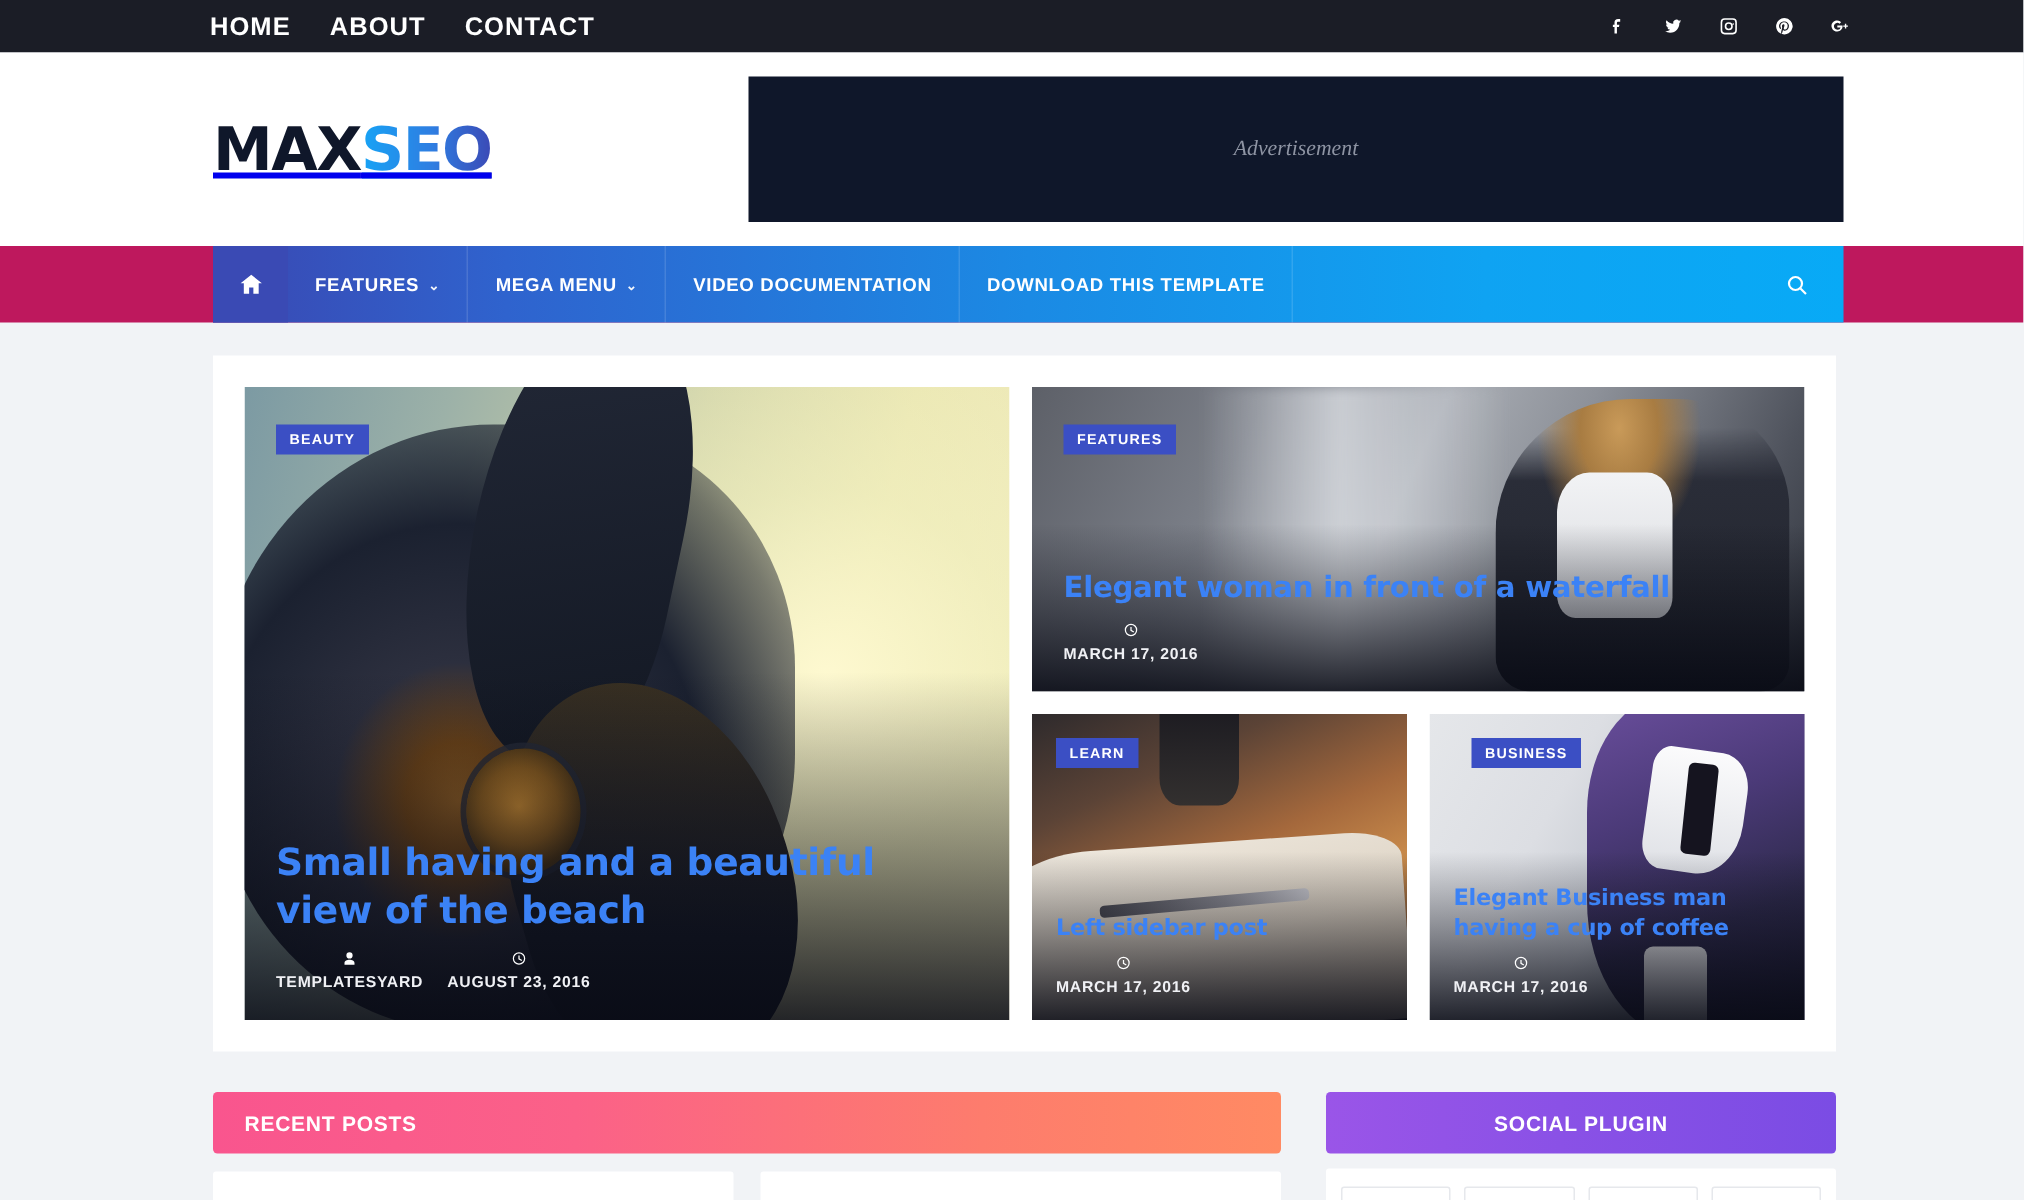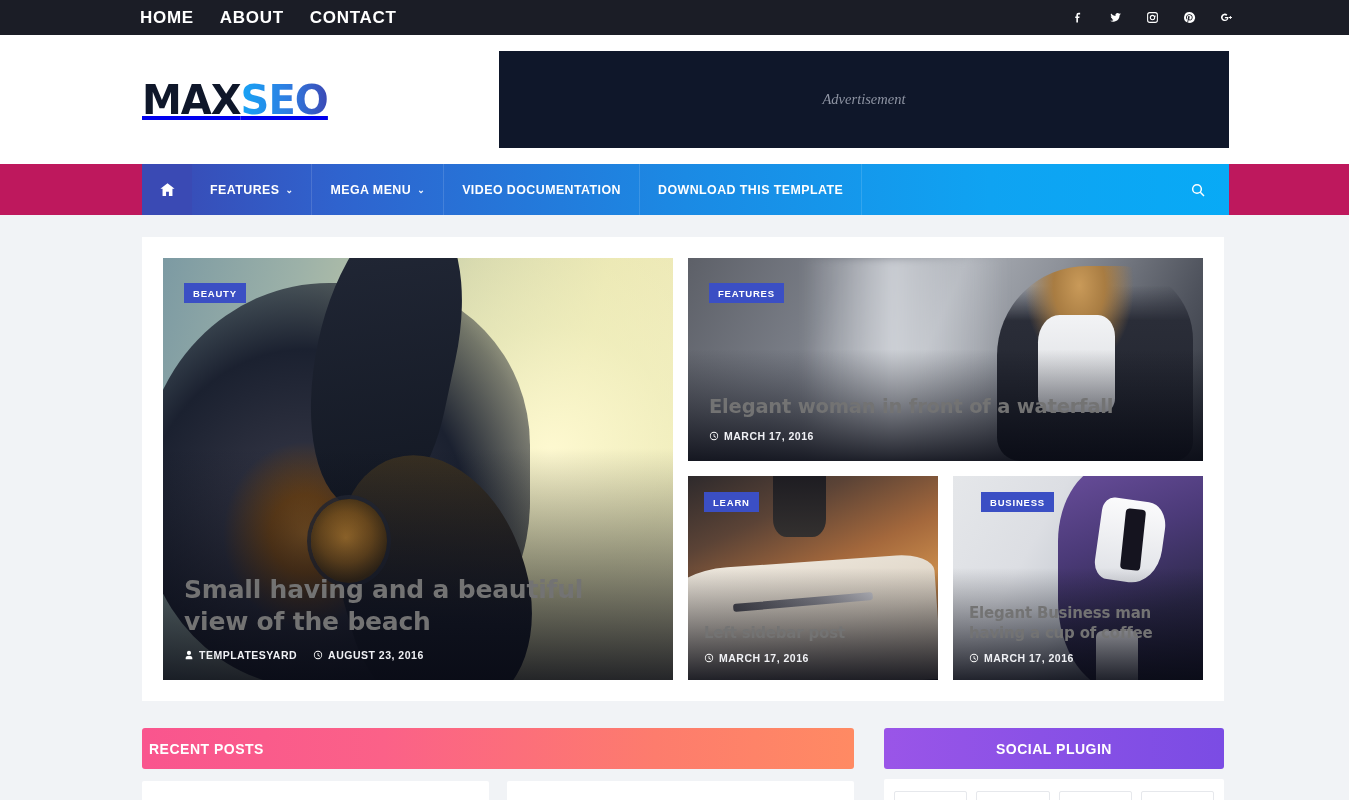--- a/index.html
+++ b/index.html
@@ -101,32 +101,32 @@
   .tag{
     position:absolute; top:25px; left:21px;
     background:#3b4fc4; color:#fff;
     font-size:9.5px; font-weight:bold; letter-spacing:.8px;
     padding:5px 9px 4px; z-index:3;
   }
   .tile .body{
     position:absolute; left:21px; right:21px; bottom:19px; z-index:3;
   }
   .tile h2{
-    color:#737373; font-weight:bold; line-height:1.29;
+    color:#3b82f6; font-weight:bold; line-height:1.29;
     font-family:"DejaVu Sans", sans-serif;
     letter-spacing:-.2px;
   }
   .t-big h2{ font-size:25px; }
   .t-mid h2{ font-size:19.5px; }
   .t-small h2{ font-size:15px; line-height:1.33; }
   .meta{
     margin-top:11px; display:flex; gap:16px; align-items:center;
     color:#f0f1f5; font-size:10.5px; font-weight:bold; letter-spacing:.5px;
   }
-  .meta span{ display:flex; gap:5px; align-items:center; }
+  .meta span{ display:flex; gap:5px; align-items:center;flex-direction:column; }
   .meta svg{ width:10px; height:10px; fill:#fff; }
   .t-small .meta{ margin-top:8px; }
 
   
   .ph-prop{
     position:absolute; inset:0;
     background:
       radial-gradient(circle at 76% 46%, rgba(255,250,210,.95) 0%, rgba(244,243,196,.55) 28%, rgba(0,0,0,0) 62%),
       linear-gradient(105deg,#7c9aa3 0%, #9cb1a8 22%, #cfd2a8 50%, #e9e5b0 72%, #f2ecbe 100%);
   }
@@ -235,21 +235,21 @@
   }
   .wcol-main{ width:712px; }
   .wcol-side{ width:340px; }
   .whead{
     height:41px; border-radius:3px;
     display:flex; align-items:center;
     color:#fff; font-size:14px; font-weight:bold; letter-spacing:.5px;
   }
   .whead.recent{
     background:linear-gradient(90deg,#f9558e 0%, #fb6188 34%, #fd7c6d 72%, #ff8a63 100%);
-    padding-left:7px;
+    padding-left:21px;
   }
   .whead.social{
     background:linear-gradient(90deg,#9a55e8 0%, #8a51e6 46%, #7b4ce4 100%);
     justify-content:center;
     align-items:center;
   }
   .wbody{ margin-top:12px; display:flex; gap:18px; }
   .wcard{
     background:#fff; height:60px; border-radius:2px; flex:1;
   }

